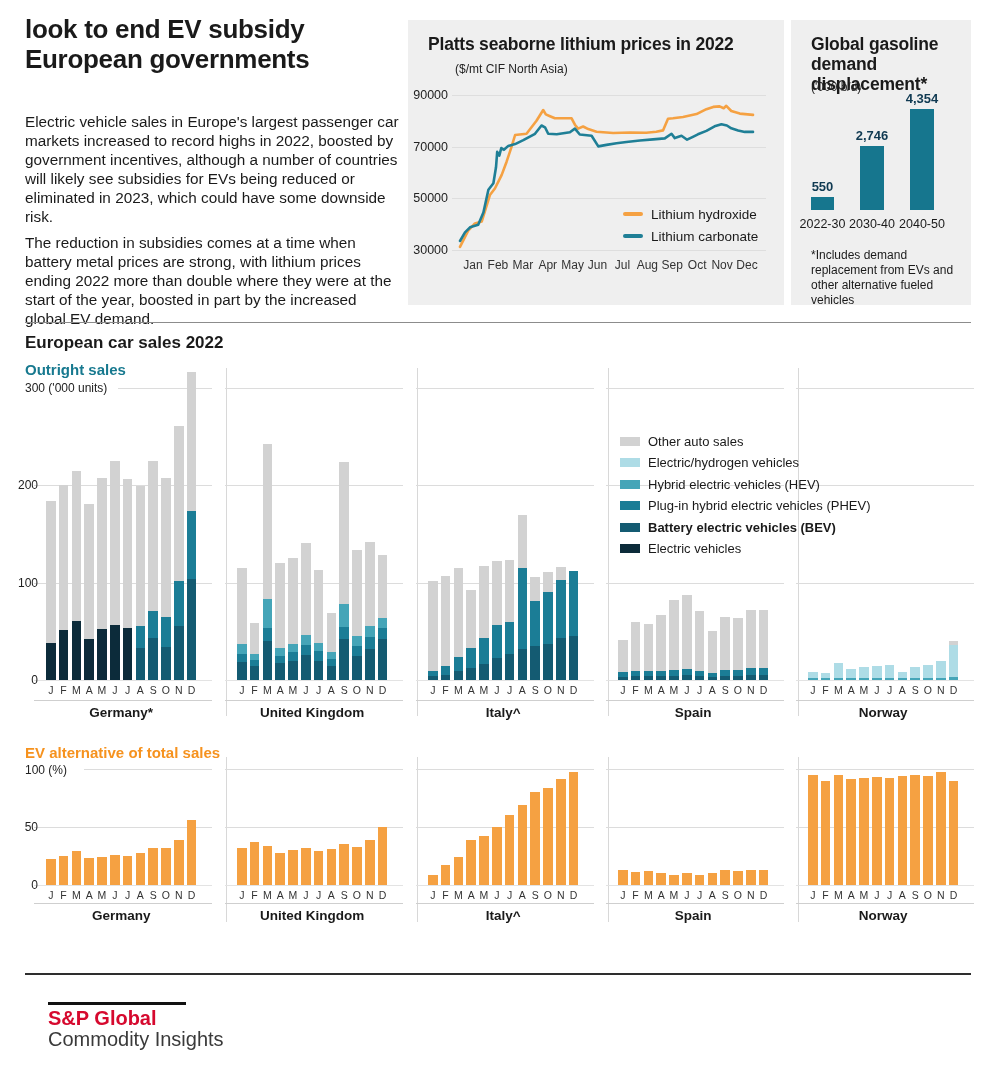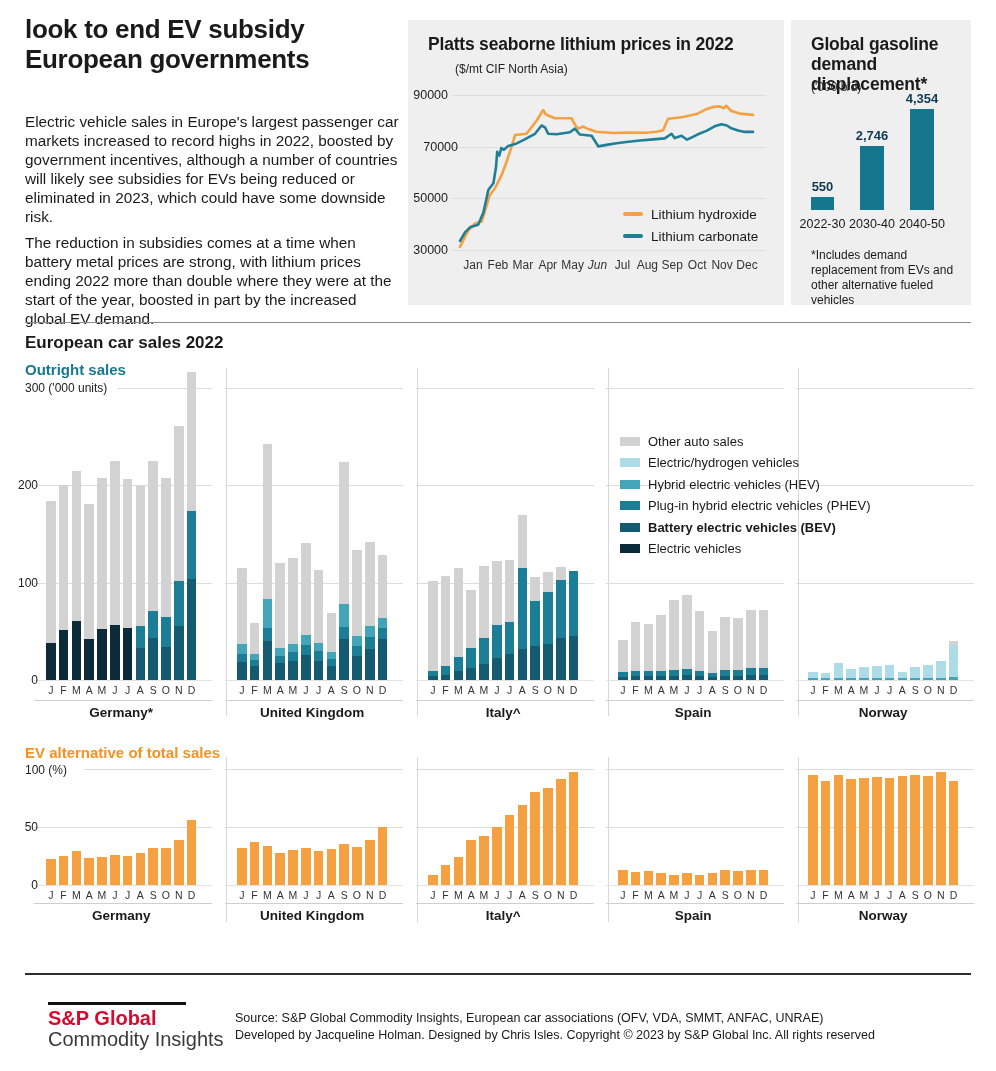--- a/index.html
+++ b/index.html
@@ -34,31 +34,31 @@
     <div>The reduction in subsidies comes at a time when battery metal prices are strong, with lithium prices ending 2022 more than double where they were at the start of the year, boosted in part by the increased global EV demand.</div>
   </div>
 
   <div class="abs panel" style="left:408px;top:20px;width:376px;height:285px;">
     <div class="abs panel-title" style="left:20px;top:14px;">Platts seaborne lithium prices in 2022</div>
     <div class="abs unit-label" style="left:47px;top:42px;">($/mt CIF North Asia)</div>
     <div class="abs" id="lithium-mount" style="left:0;top:0;width:376px;height:285px;">
         <div class="abs" style="left: 44px; top: 75px; width: 314px; height: 1px; background: rgb(222, 222, 222);"></div>
         <div class="abs tick-label" style="left: 0px; top: 68px; width: 40px;">90000</div>
         <div class="abs" style="left: 44px; top: 126.667px; width: 314px; height: 1px; background: rgb(222, 222, 222);"></div>
-        <div class="abs tick-label" style="left: 0px; top: 119.667px; width: 40px; margin-left: 10px;">70000</div>
+        <div class="abs tick-label" style="left: 0px; top: 119.667px; width: 40px;">70000</div>
         <div class="abs" style="left: 44px; top: 178.333px; width: 314px; height: 1px; background: rgb(222, 222, 222);"></div>
         <div class="abs tick-label" style="left: 0px; top: 171.333px; width: 40px;">50000</div>
         <div class="abs" style="left: 44px; top: 230px; width: 314px; height: 1px; background: rgb(222, 222, 222);"></div>
         <div class="abs tick-label" style="left: 0px; top: 223px; width: 40px;">30000</div>
         <div class="abs month-label" style="left: 50px; top: 238px; width: 30px; font-size: 12px;">Jan</div>
         <div class="abs month-label" style="left: 74.91px; top: 238px; width: 30px; font-size: 12px;">Feb</div>
         <div class="abs month-label" style="left: 99.82px; top: 238px; width: 30px; font-size: 12px;">Mar</div>
         <div class="abs month-label" style="left: 124.73px; top: 238px; width: 30px; font-size: 12px;">Apr</div>
         <div class="abs month-label" style="left: 149.64px; top: 238px; width: 30px; font-size: 12px;">May</div>
-        <div class="abs month-label" style="left: 174.55px; top: 238px; width: 30px; font-size: 12px; font-style: italic;">Jun</div>
+        <div class="abs month-label" style="left: 174.55px; top: 238px; width: 30px; font-size: 12px;">Jun</div>
         <div class="abs month-label" style="left: 199.46px; top: 238px; width: 30px; font-size: 12px;">Jul</div>
         <div class="abs month-label" style="left: 224.37px; top: 238px; width: 30px; font-size: 12px;">Aug</div>
         <div class="abs month-label" style="left: 249.28px; top: 238px; width: 30px; font-size: 12px;">Sep</div>
         <div class="abs month-label" style="left: 274.19px; top: 238px; width: 30px; font-size: 12px;">Oct</div>
         <div class="abs month-label" style="left: 299.1px; top: 238px; width: 30px; font-size: 12px;">Nov</div>
         <div class="abs month-label" style="left: 324.01px; top: 238px; width: 30px; font-size: 12px;">Dec</div>
         <svg width="376" height="285" viewBox="0 0 376 285" style="position: absolute; left: 0px; top: 0px;">
           <polyline points="52.0,226.9 60.2,210.6 66.9,203.4 73.7,201.6 81.9,175.0 86.9,168.5 93.6,155.1 98.6,141.7 103.6,126.7 107.1,115.0 118.5,113.8 123.5,107.3 128.5,100.8 135.2,90.0 137.8,94.4 142.0,96.2 146.9,98.3 163.6,98.3 166.9,104.7 170.1,108.6 175.1,106.5 180.3,109.1 188.5,111.7 205.2,113.0 221.9,112.5 238.3,112.7 248.3,111.7 255.0,110.4 260.0,98.8 265.0,98.3 275.0,97.0 288.5,94.1 298.4,89.2 305.2,86.9 311.6,86.4 315.7,88.2 318.3,85.8 323.3,91.0 331.8,93.6 345.0,94.9" fill="none" stroke="#F5A142" stroke-width="2.6" stroke-linejoin="round" stroke-linecap="round"></polyline>
           <polyline points="52.0,221.0 57.0,212.4 62.0,207.3 70.2,204.7 75.4,192.5 80.4,169.8 85.4,163.3 88.0,147.3 89.2,131.8 91.3,135.7 93.3,128.0 95.9,129.8 100.3,125.9 107.1,124.1 115.3,120.2 127.0,113.8 133.5,105.5 137.0,107.3 140.2,113.8 148.7,114.3 161.9,112.2 166.9,108.6 171.8,114.5 183.6,115.8 190.3,126.4 198.5,124.9 208.5,123.3 218.4,122.0 231.9,120.5 245.1,119.4 256.8,118.4 263.5,113.8 266.8,118.1 273.5,115.8 279.1,119.7 284.9,116.8 289.9,114.3 298.4,110.9 306.6,106.3 313.4,104.2 318.9,105.5 323.3,108.3 330.1,110.4 336.8,111.9 345.0,111.9" fill="none" stroke="#1F7F96" stroke-width="2.6" stroke-linejoin="round" stroke-linecap="round"></polyline>
         </svg>
@@ -669,17 +669,13 @@
       <div class="abs month-label" style="left: 946.55px; top: 889px; width: 14px;">D</div>
       <div class="abs" style="left: 796px; top: 903px; width: 178px; height: 1px; background: rgb(207, 207, 207);"></div>
       <div class="abs country-label" style="left: 808.15px; top: 908px; width: 150px;">Norway</div>
     </div>
 
 
   <div class="abs" style="left:25px;top:973px;width:946px;height:2px;background:#2e2e2e;"></div>
   <div class="abs" id="logo-bar" style="left:48px;top:1002px;width:138px;height:3px;background:#111;"></div>
   <div class="abs" id="logo-line1" style="left: 48px; top: 1007px; font-size: 20px; font-weight: bold; color: rgb(214, 9, 46);">S&amp;P Global</div>
   <div class="abs" style="left:48px;top:1028px;font-size:20px;color:#3a3a3a;">Commodity Insights</div>
-  <div class="abs src" style="left:235px;top:1010px;width:720px;">
-    <div>Source: S&amp;P Global Commodity Insights, European car associations (OFV, VDA, SMMT, ANFAC, UNRAE)</div>
-    <div>Developed by Jacqueline Holman. Designed by Chris Isles. Copyright © 2023 by S&amp;P Global Inc. All rights reserved</div>
-  </div>
 </div>
 
 </body></html>

